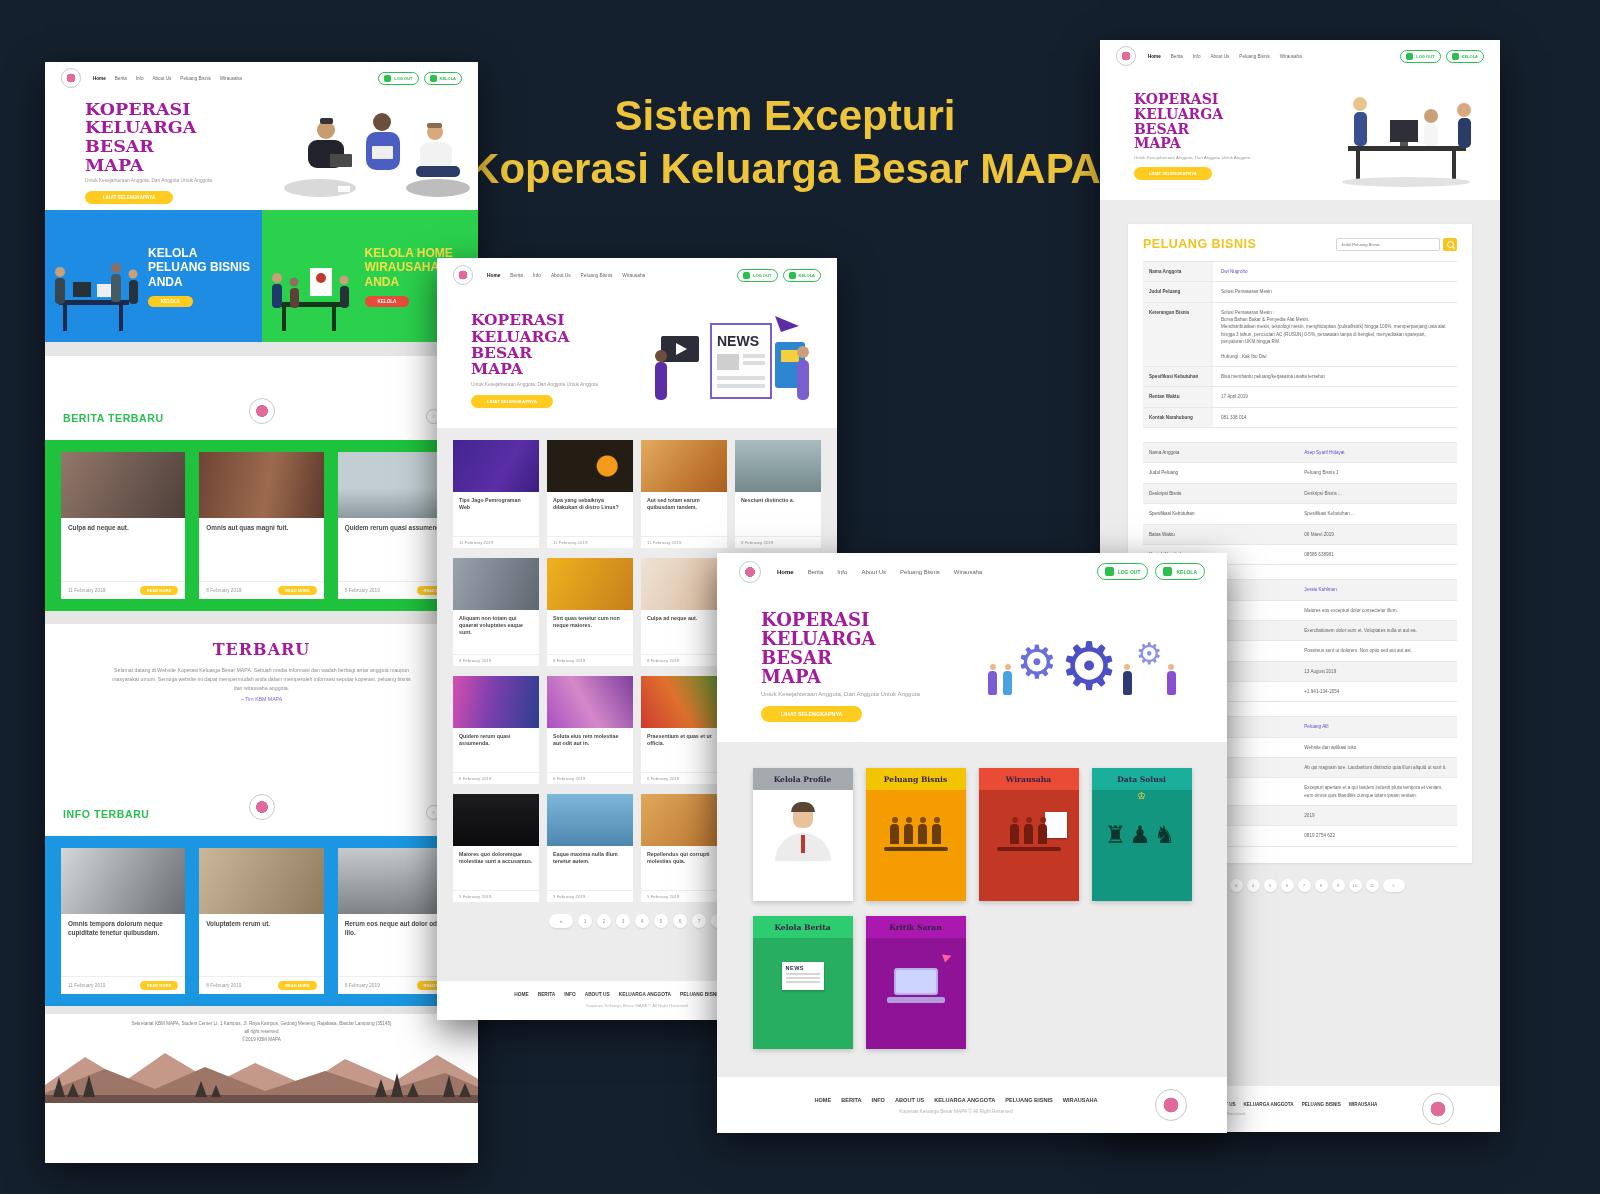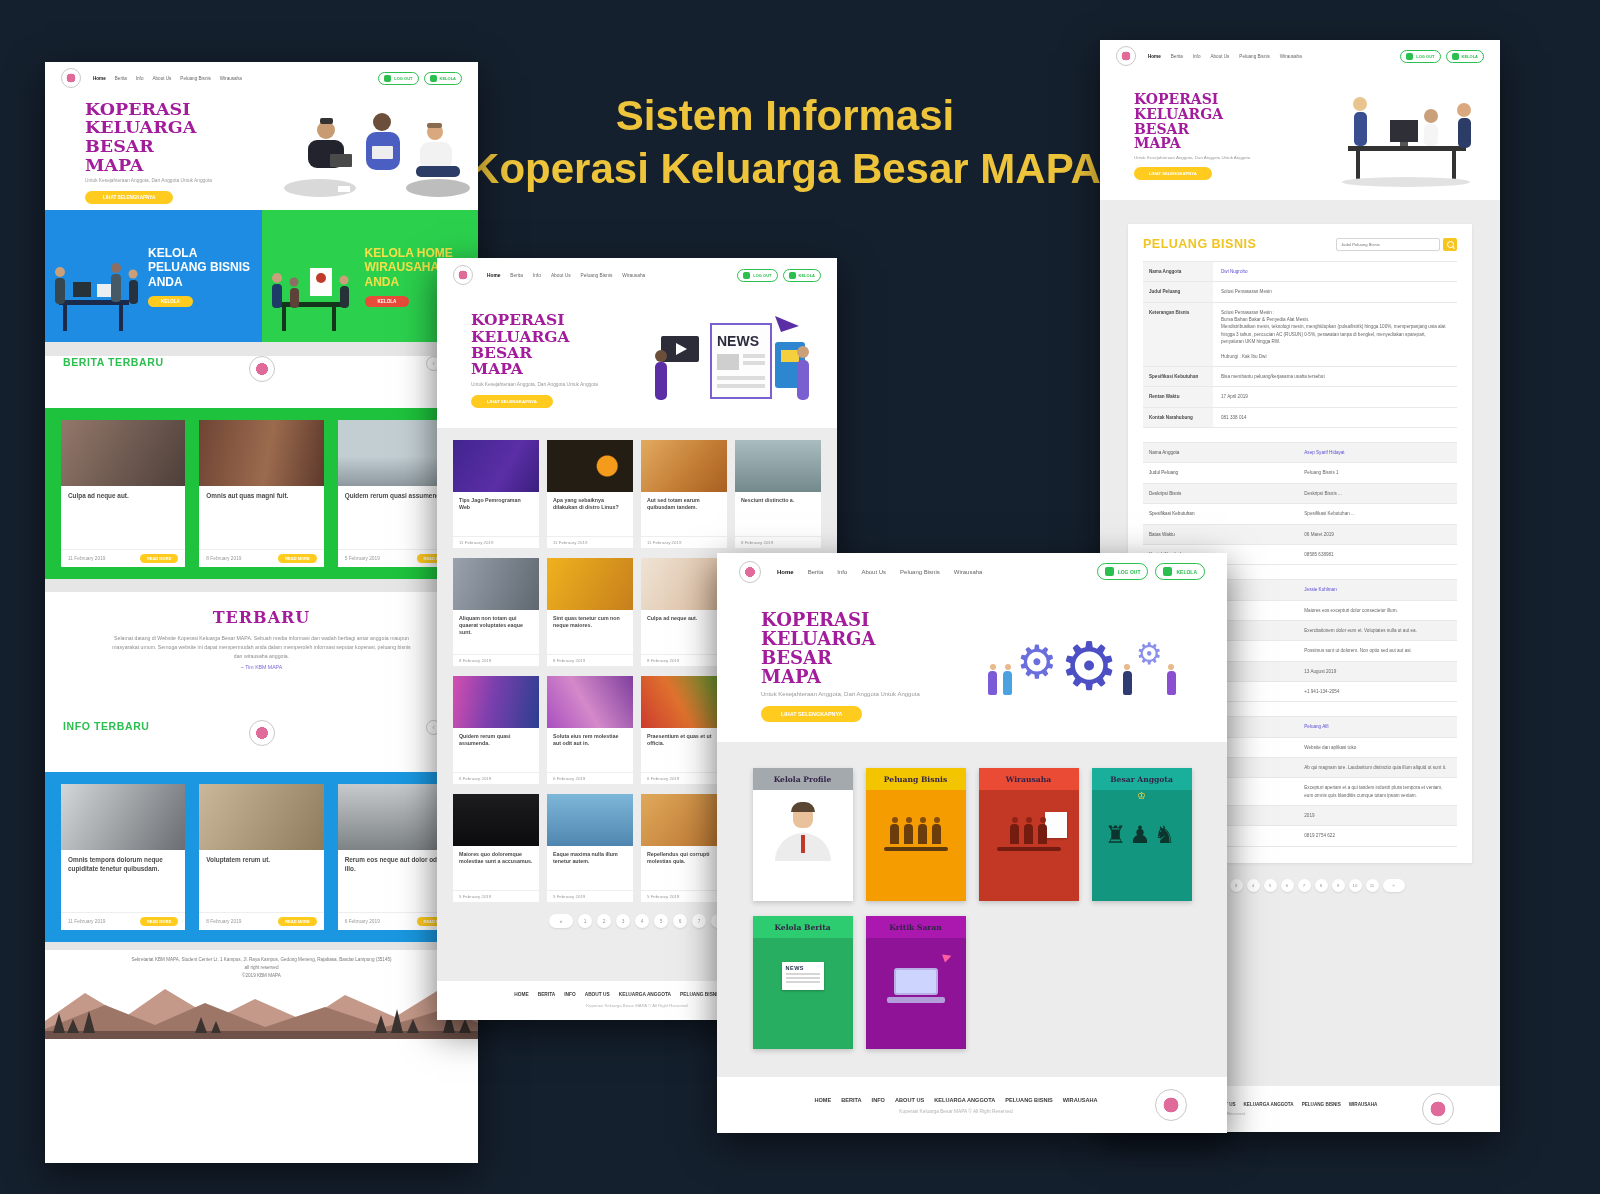--- a/index.html
+++ b/index.html
@@ -41,21 +41,21 @@
   .panels{display:flex;height:132px}
   .pnl{width:50%;position:relative;overflow:hidden}
   .pnl.blue{background:#1f8ce4}.pnl.green{background:#2bd14d}
   .pnl svg{position:absolute;left:6px;bottom:4px}
   .ptxt{position:absolute;left:103px;top:36px;width:108px}
   .pnl .pt{font-weight:bold;font-size:12px;line-height:1.2}
   .pnl.blue .pt{color:#fff}.pnl.green .pt{color:#f6e049}
   .pbtn{font-size:4.6px;font-weight:bold;color:#fff;border-radius:8px;padding:3px 13px;display:inline-block;margin-top:7px;cursor:pointer}
   .pbtn.y{background:#ffcb1f}.pbtn.r{background:#e84b3a}
   .gap14{height:14px;background:#e6e6e6}.gap13{height:13px;background:#e6e6e6}.gap8{height:8px;background:#e6e6e6}
-  .strip{height:52px;display:flex;align-items:flex-start;background:#fff;padding:0 18px;position:relative}
+  .strip{height:52px;display:flex;align-items:flex-end;background:#fff;padding:16px 18px;position:relative}
   .sh{font-weight:bold;color:#2abf4f;font-size:10.5px;letter-spacing:.6px}
   .slogo{position:absolute;left:50%;transform:translateX(-50%)}
   .arrs{margin-left:auto;display:flex;gap:4px}
   .arr{width:13px;height:13px;border:1px solid #ccc;border-radius:50%;color:#bbb;display:flex;align-items:center;justify-content:center;font-size:8px;cursor:pointer}
   .arr.g{border-color:#2abf4f;color:#2abf4f}
   .cardsec{height:147px;display:flex;gap:14px;padding:12px 16px}
   .cardsec.green{background:#1ec23c}.cardsec.blue{background:#1a97e0;height:146px}
   .ncard{background:#fff;display:flex;flex-direction:column;flex:1;overflow:hidden;cursor:pointer}
   .nimg{width:100%;flex:none}
   .sa .nimg{height:66px}
@@ -214,21 +214,21 @@
   .im-b14{background:linear-gradient(#7db7d8,#4f86b0)}
   .im-b15{background:linear-gradient(135deg,#e0a85a,#b9742f)}
   .im-b16{background:linear-gradient(#cfd3d6,#9aa0a4)}
 </style>
 </head>
 <body>
 
 <div class="canvas">
 
   <div class="ptitle">
-    <div>Sistem Informasi</div>
+    <div>Sistem Excepturi</div>
     <div>Koperasi Keluarga Besar MAPA</div>
   </div>
 
   <section class="site sa">
     <header class="hdr">
       <span class="logo lg18"></span>
       <nav class="nav">
         <a>Home</a>
         <a>Berita</a>
         <a>Info</a>
@@ -871,21 +871,21 @@
               <span class="chart"></span>
               <div class="figs">
                 <span class="fig"></span>
                 <span class="fig"></span>
                 <span class="fig"></span>
               </div>
               <div class="deskbar"></div>
             </div>
         </div>
         <div class="tile t4">
-          <div class="th">Besar Anggota</div>
+          <div class="th">Data Solusi</div>
           <div class="tb">
             <span class="crown">♔</span>
             <div class="chess"><span>♜</span><span>♟</span><span>♞</span></div>
           </div>
         </div>
         <div class="tile t5">
           <div class="th">Kelola Berita</div>
           <div class="tb">
               <div class="nb">
                 <div class="nbt">NEWS</div>

